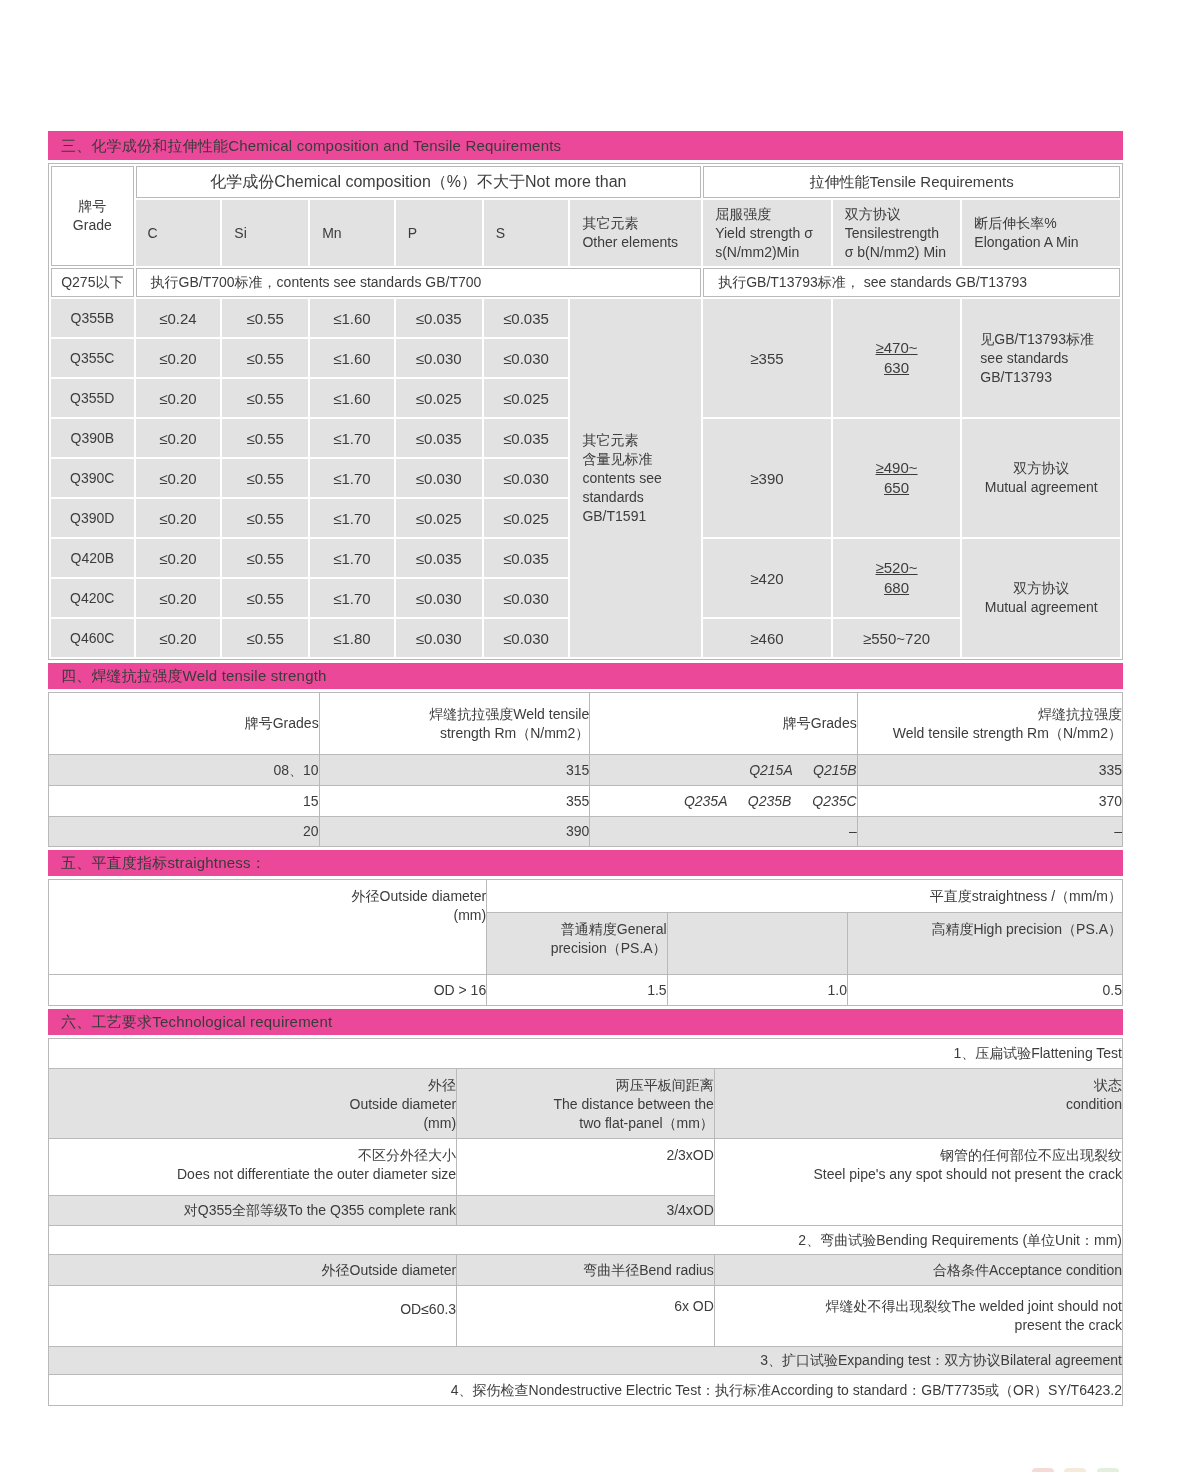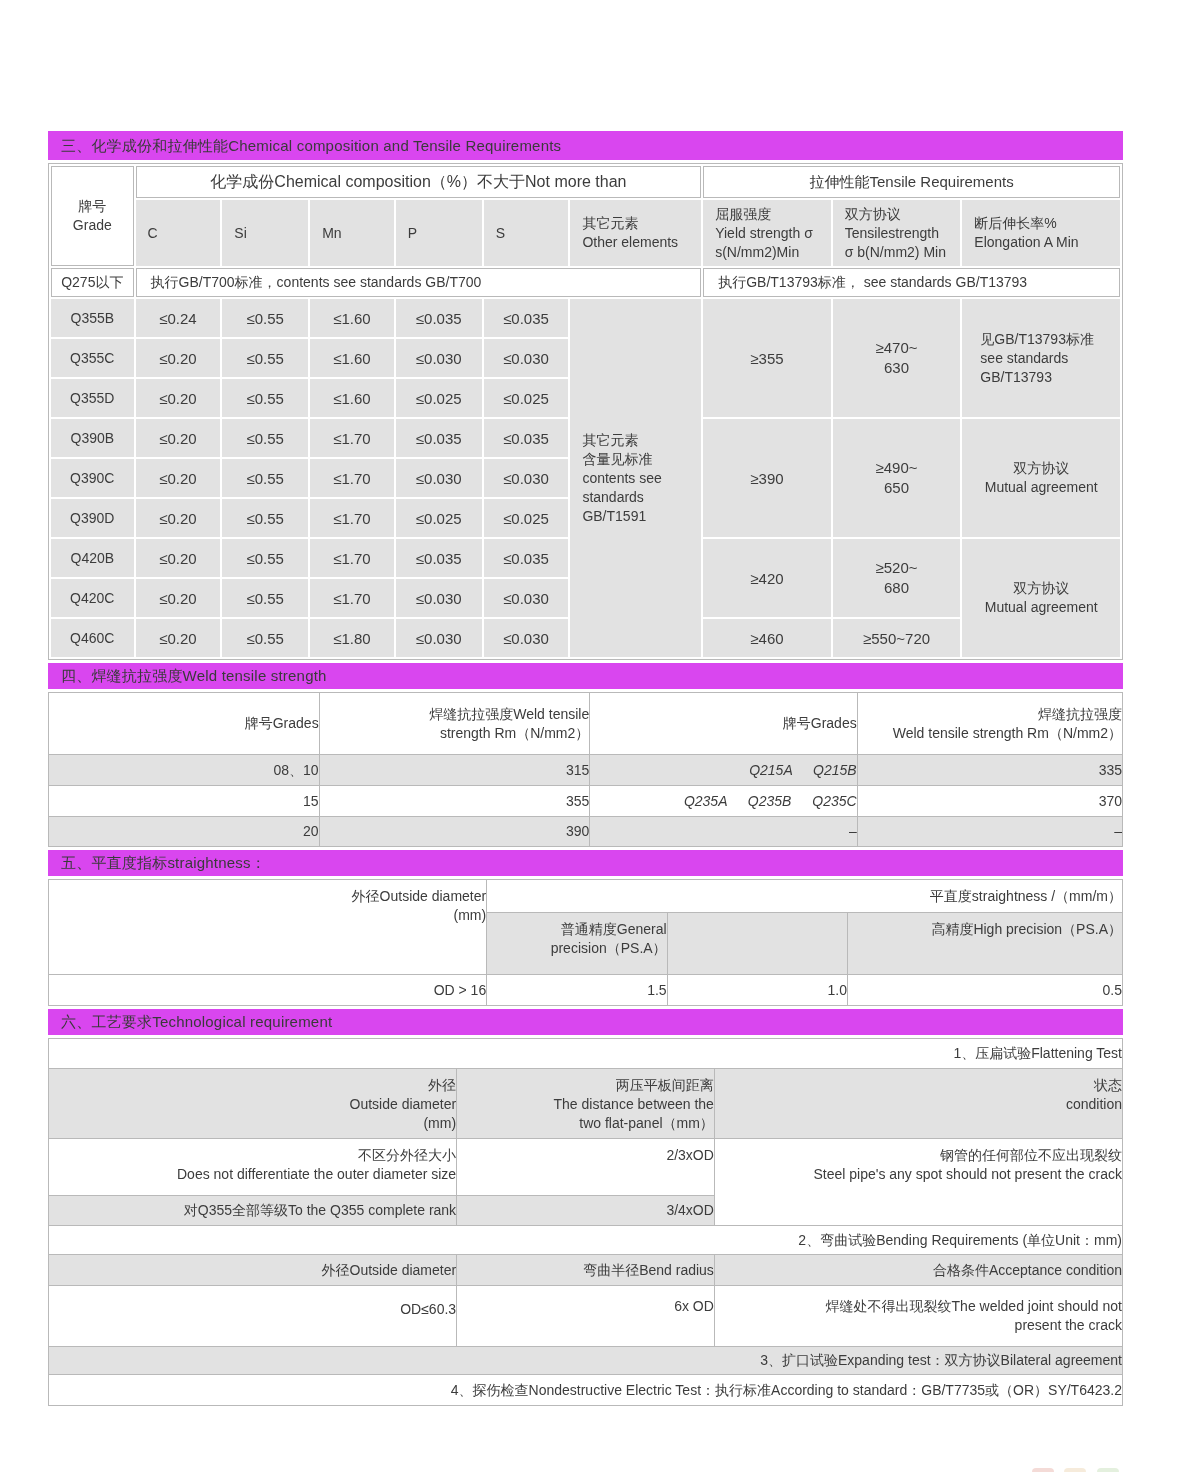--- a/index.html
+++ b/index.html
@@ -5,38 +5,38 @@
   html,body{margin:0;padding:0;background:#ffffff;}
   body{
     width:1200px;height:1472px;position:relative;overflow:hidden;
     font-family:"Liberation Sans","DejaVu Sans",sans-serif;
     color:#3c3c3c;-webkit-font-smoothing:antialiased;
   }
   .page{position:absolute;left:48px;top:131px;width:1075px;}
 
   
   .bar{
-    background:#d946ef;color:#3a3a3a;
+    background:#ec4899;color:#3a3a3a;
     font-size:15px;line-height:29px;height:29px;
     padding-left:13px;margin-bottom:3px;letter-spacing:.2px;
   }
   .bar.slim{height:26px;line-height:26px;}
 
   
   .twrap{border:1px solid #b9b9b9;margin-bottom:3px;}
   table{border-collapse:collapse;width:100%;table-layout:fixed;}
   td{font-size:14px;color:#3c3c3c;padding:0;}
   .t3 td{border:2px solid #ffffff;background:#ffffff;vertical-align:middle;}
   .t3 td.g{background:#e2e2e2;}
   .t3 td.w{box-shadow:inset 0 0 0 1px #b9b9b9;}
   .t3 .ctr{text-align:center;}
   .t3 .lft{text-align:left;padding-left:12px;}
   .t3 .line{line-height:19px;}
   .t3 .val{font-size:15px;}
-  .groupline{line-height:20px;}
+  .groupline{line-height:20px;text-decoration:underline;}
 
   
   .tb td{border:1px solid #b9b9b9;background:#ffffff;vertical-align:middle;
          padding-left:13px;line-height:19px;}
   .tb td.g{background:#e2e2e2;padding-left:8px;}
   .tb td.top{vertical-align:top;padding-top:7px;}
   .tb{margin-bottom:3px;text-align:right;}
   .grades{word-spacing:17px;font-style:italic;}
 
   .frag{position:absolute;top:1464px;left:1032px;opacity:.35;}

